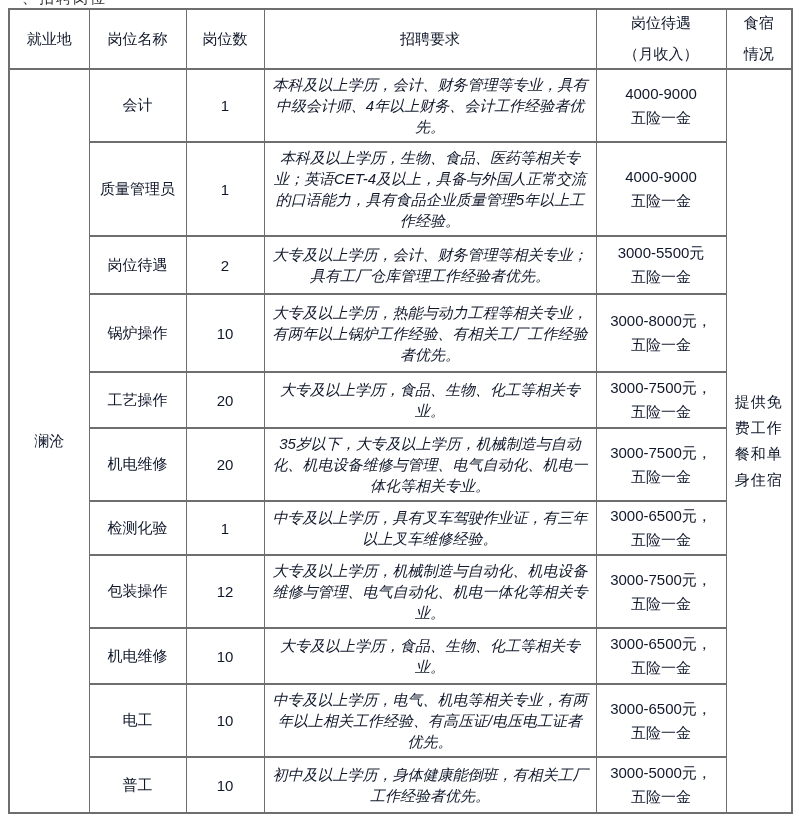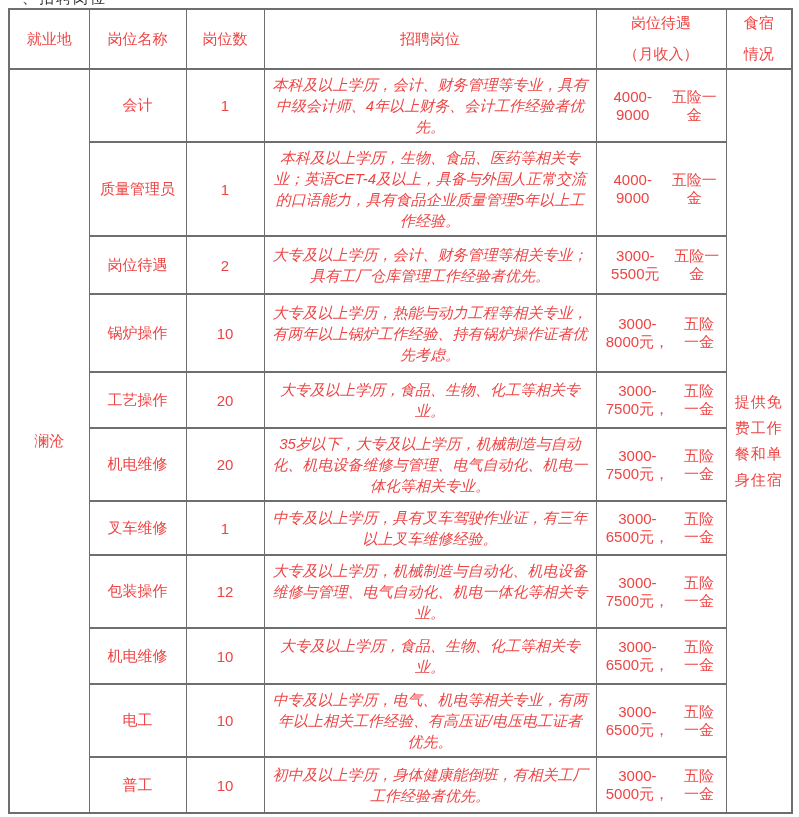--- a/index.html
+++ b/index.html
@@ -46,21 +46,21 @@
   table.jobs td {
     border-left: 1px solid #6e6e6e;
     border-right: 1px solid #6e6e6e;
     border-top: 2px solid #6e6e6e;
     border-bottom: 2px solid #6e6e6e;
     padding: 4px 6px;
     text-align: center;
     vertical-align: middle;
     font-size: 15px;
     font-weight: normal;
-    color: #ef4444;
+    color: #0f172a;
     box-sizing: border-box;
     overflow: hidden;
   }
   col.c-location { width: 80px; }
   col.c-position { width: 97px; }
   col.c-count    { width: 78px; }
   col.c-req      { width: 332px; }
   col.c-salary   { width: 130px; }
   col.c-board    { width: 66px; }
 
@@ -71,20 +71,21 @@
     gap: 12px;
   }
   td.req-cell {
     text-align: center;
     line-height: 21px;
     padding: 5px 9px;
     font-style: italic;
   }
   .salary-wrap {
     display: flex;
+    flex-direction: column;
     align-items: center;
     gap: 6px;
     line-height: 18px;
   }
   td.board-cell div {
     line-height: 26px;
     letter-spacing: 1px;
   }
 </style>
 </head>
@@ -104,21 +105,21 @@
       <col class="c-req">
         <col class="c-salary">
         <col class="c-board">
     </colgroup>
 
     <tbody>
         <tr style="height:56px;">
       <th>就业地</th>
       <th>岗位名称</th>
       <th>岗位数</th>
-      <th>招聘岗位</th>
+      <th>招聘要求</th>
       <th>
         <div class="two-line">
           <div>岗位待遇</div>
           <div>（月收入）</div>
         </div>
       </th>
       <th>
         <div class="two-line" style="">
           <div>食宿</div>
           <div>情况</div>
@@ -162,21 +163,21 @@
         <div class="salary-wrap">
           <div>3000-5500元</div>
           <div>五险一金</div>
         </div>
       </td>
     </tr>
 
     <tr style="height:78px;">
       <td>锅炉操作</td>
       <td>10</td>
-      <td class="req-cell">大专及以上学历，热能与动力工程等相关专业，有两年以上锅炉工作经验、持有锅炉操作证者优先考虑。</td>
+      <td class="req-cell">大专及以上学历，热能与动力工程等相关专业，有两年以上锅炉工作经验、有相关工厂工作经验者优先。</td>
       <td>
         <div class="salary-wrap">
           <div>3000-8000元，</div>
           <div>五险一金</div>
         </div>
       </td>
     </tr>
 
     <tr style="height:56px;">
       <td>工艺操作</td>
@@ -196,21 +197,21 @@
       <td class="req-cell">35岁以下，大专及以上学历，机械制造与自动化、机电设备维修与管理、电气自动化、机电一体化等相关专业。</td>
       <td>
         <div class="salary-wrap">
           <div>3000-7500元，</div>
           <div>五险一金</div>
         </div>
       </td>
     </tr>
 
     <tr style="height:54px;">
-      <td>叉车维修</td>
+      <td>检测化验</td>
       <td>1</td>
       <td class="req-cell">中专及以上学历，具有叉车驾驶作业证，有三年以上叉车维修经验。</td>
       <td>
         <div class="salary-wrap">
           <div>3000-6500元，</div>
           <div>五险一金</div>
         </div>
       </td>
     </tr>
 

